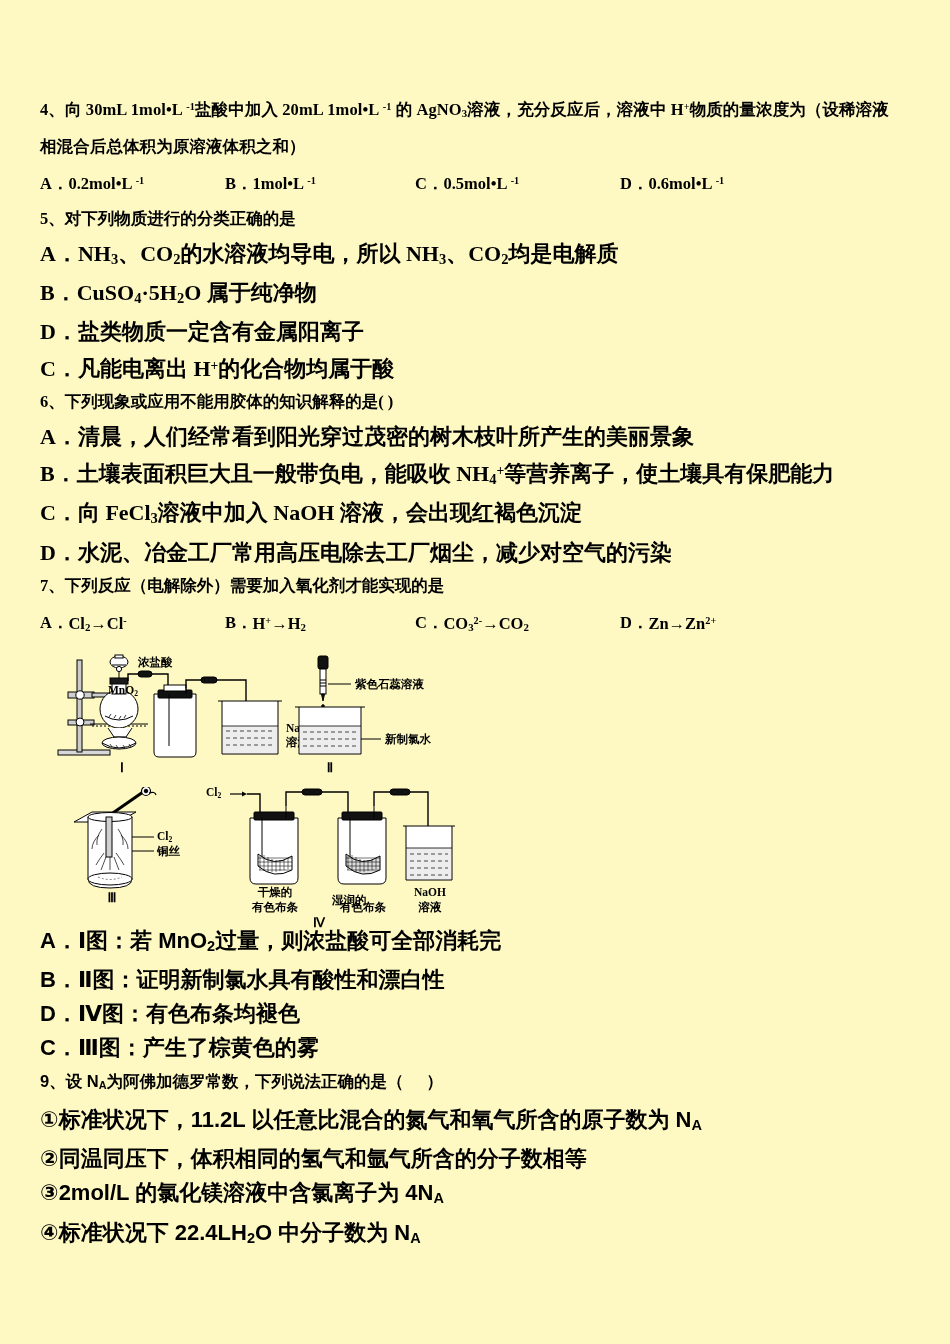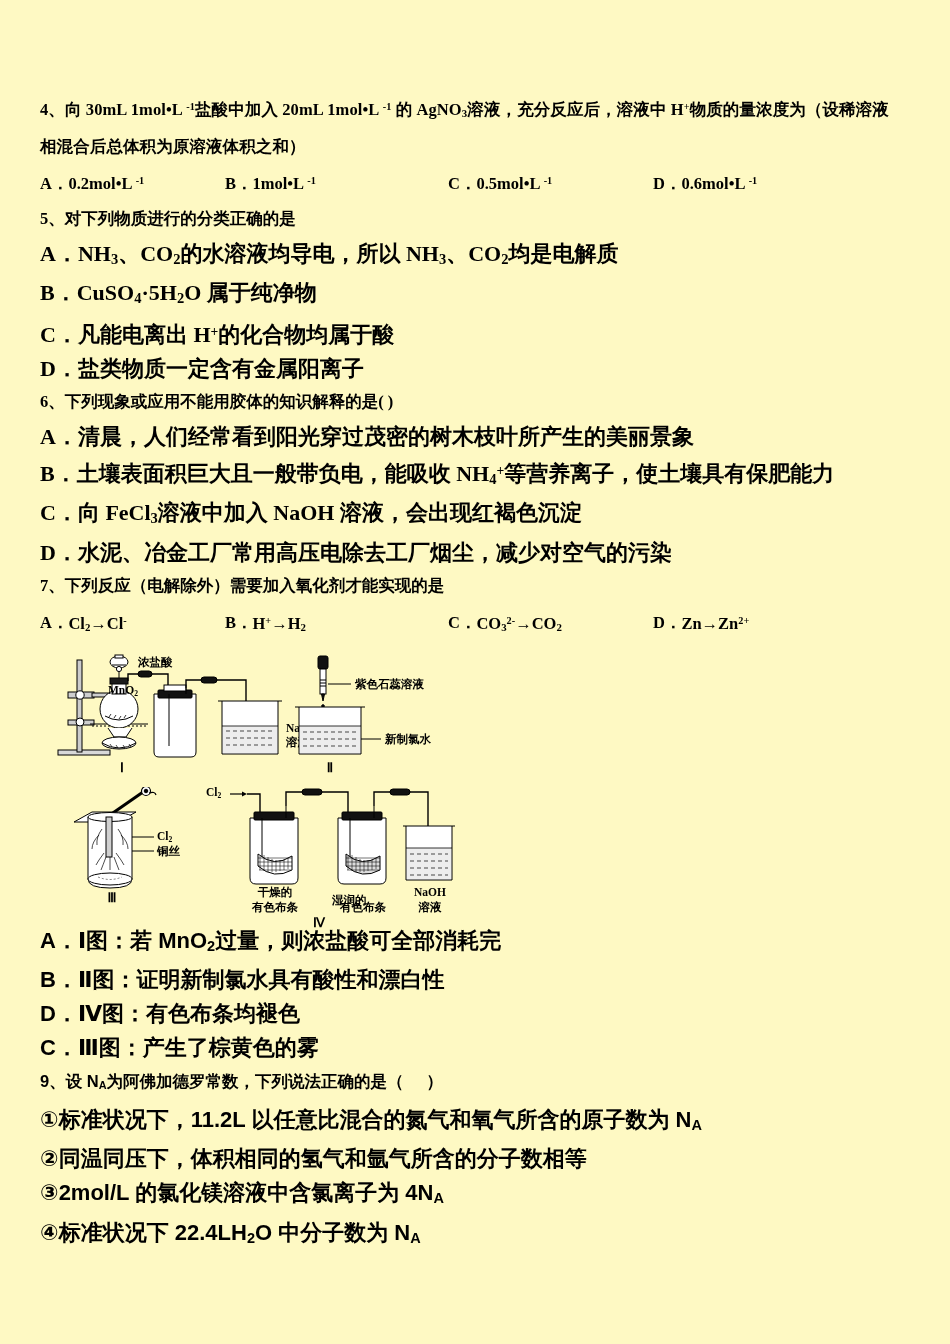--- a/index.html
+++ b/index.html
@@ -38,21 +38,21 @@
   }
   .opt-row {
     display: flex;
     font-size: 16.5px;
     line-height: 34px;
     font-weight: bold;
   }
   .opt-row > span { display: inline-block; }
   .w1 { width: 185px; }
   .w2 { width: 190px; }
-  .w3 { width: 205px; margin-left: 33px; }
+  .w3 { width: 205px; }
   .opt-line {
     font-size: 22px;
     line-height: 34px;
     font-weight: bold;
   }
   .opt-label {
     display: inline-block;
     min-width: 26px;
   }
   sub { font-size: 0.66em; vertical-align: -0.22em; }
@@ -108,22 +108,22 @@
         <span class="w2"><span class="opt-label">B．</span>1mol•L <sup>-1</sup></span>
         <span class="w3"><span class="opt-label">C．</span>0.5mol•L <sup>-1</sup></span>
         <span><span class="opt-label">D．</span>0.6mol•L <sup>-1</sup></span>
       </div>
     </div>
 
     <div>
       <div class="qstem"><span>5、</span><span>对下列物质进行的分类正确的是</span></div>
       <div class="opt-line"><span class="opt-label">A．</span>NH<sub>3</sub>、CO<sub>2</sub>的水溶液均导电，所以 NH<sub>3</sub>、CO<sub>2</sub>均是电解质</div>
       <div class="opt-line"><span class="opt-label">B．</span>CuSO<sub>4</sub>·5H<sub>2</sub>O 属于纯净物</div>
+      <div class="opt-line"><span class="opt-label">D．</span>盐类物质一定含有金属阳离子</div>
       <div class="opt-line"><span class="opt-label">C．</span>凡能电离出 H<sup>+</sup>的化合物均属于酸</div>
-      <div class="opt-line"><span class="opt-label">D．</span>盐类物质一定含有金属阳离子</div>
     </div>
 
     <div>
       <div class="qstem"><span>6、</span><span>下列现象或应用不能用胶体的知识解释的是(      )</span></div>
       <div class="opt-line"><span class="opt-label">A．</span>清晨，人们经常看到阳光穿过茂密的树木枝叶所产生的美丽景象</div>
       <div class="opt-line"><span class="opt-label">B．</span>土壤表面积巨大且一般带负电，能吸收 NH<sub>4</sub><sup>+</sup>等营养离子，使土壤具有保肥能力</div>
       <div class="opt-line"><span class="opt-label">C．</span>向 FeCl<sub>3</sub>溶液中加入 NaOH 溶液，会出现红褐色沉淀</div>
       <div class="opt-line"><span class="opt-label">D．</span>水泥、冶金工厂常用高压电除去工厂烟尘，减少对空气的污染</div>
     </div>
 

